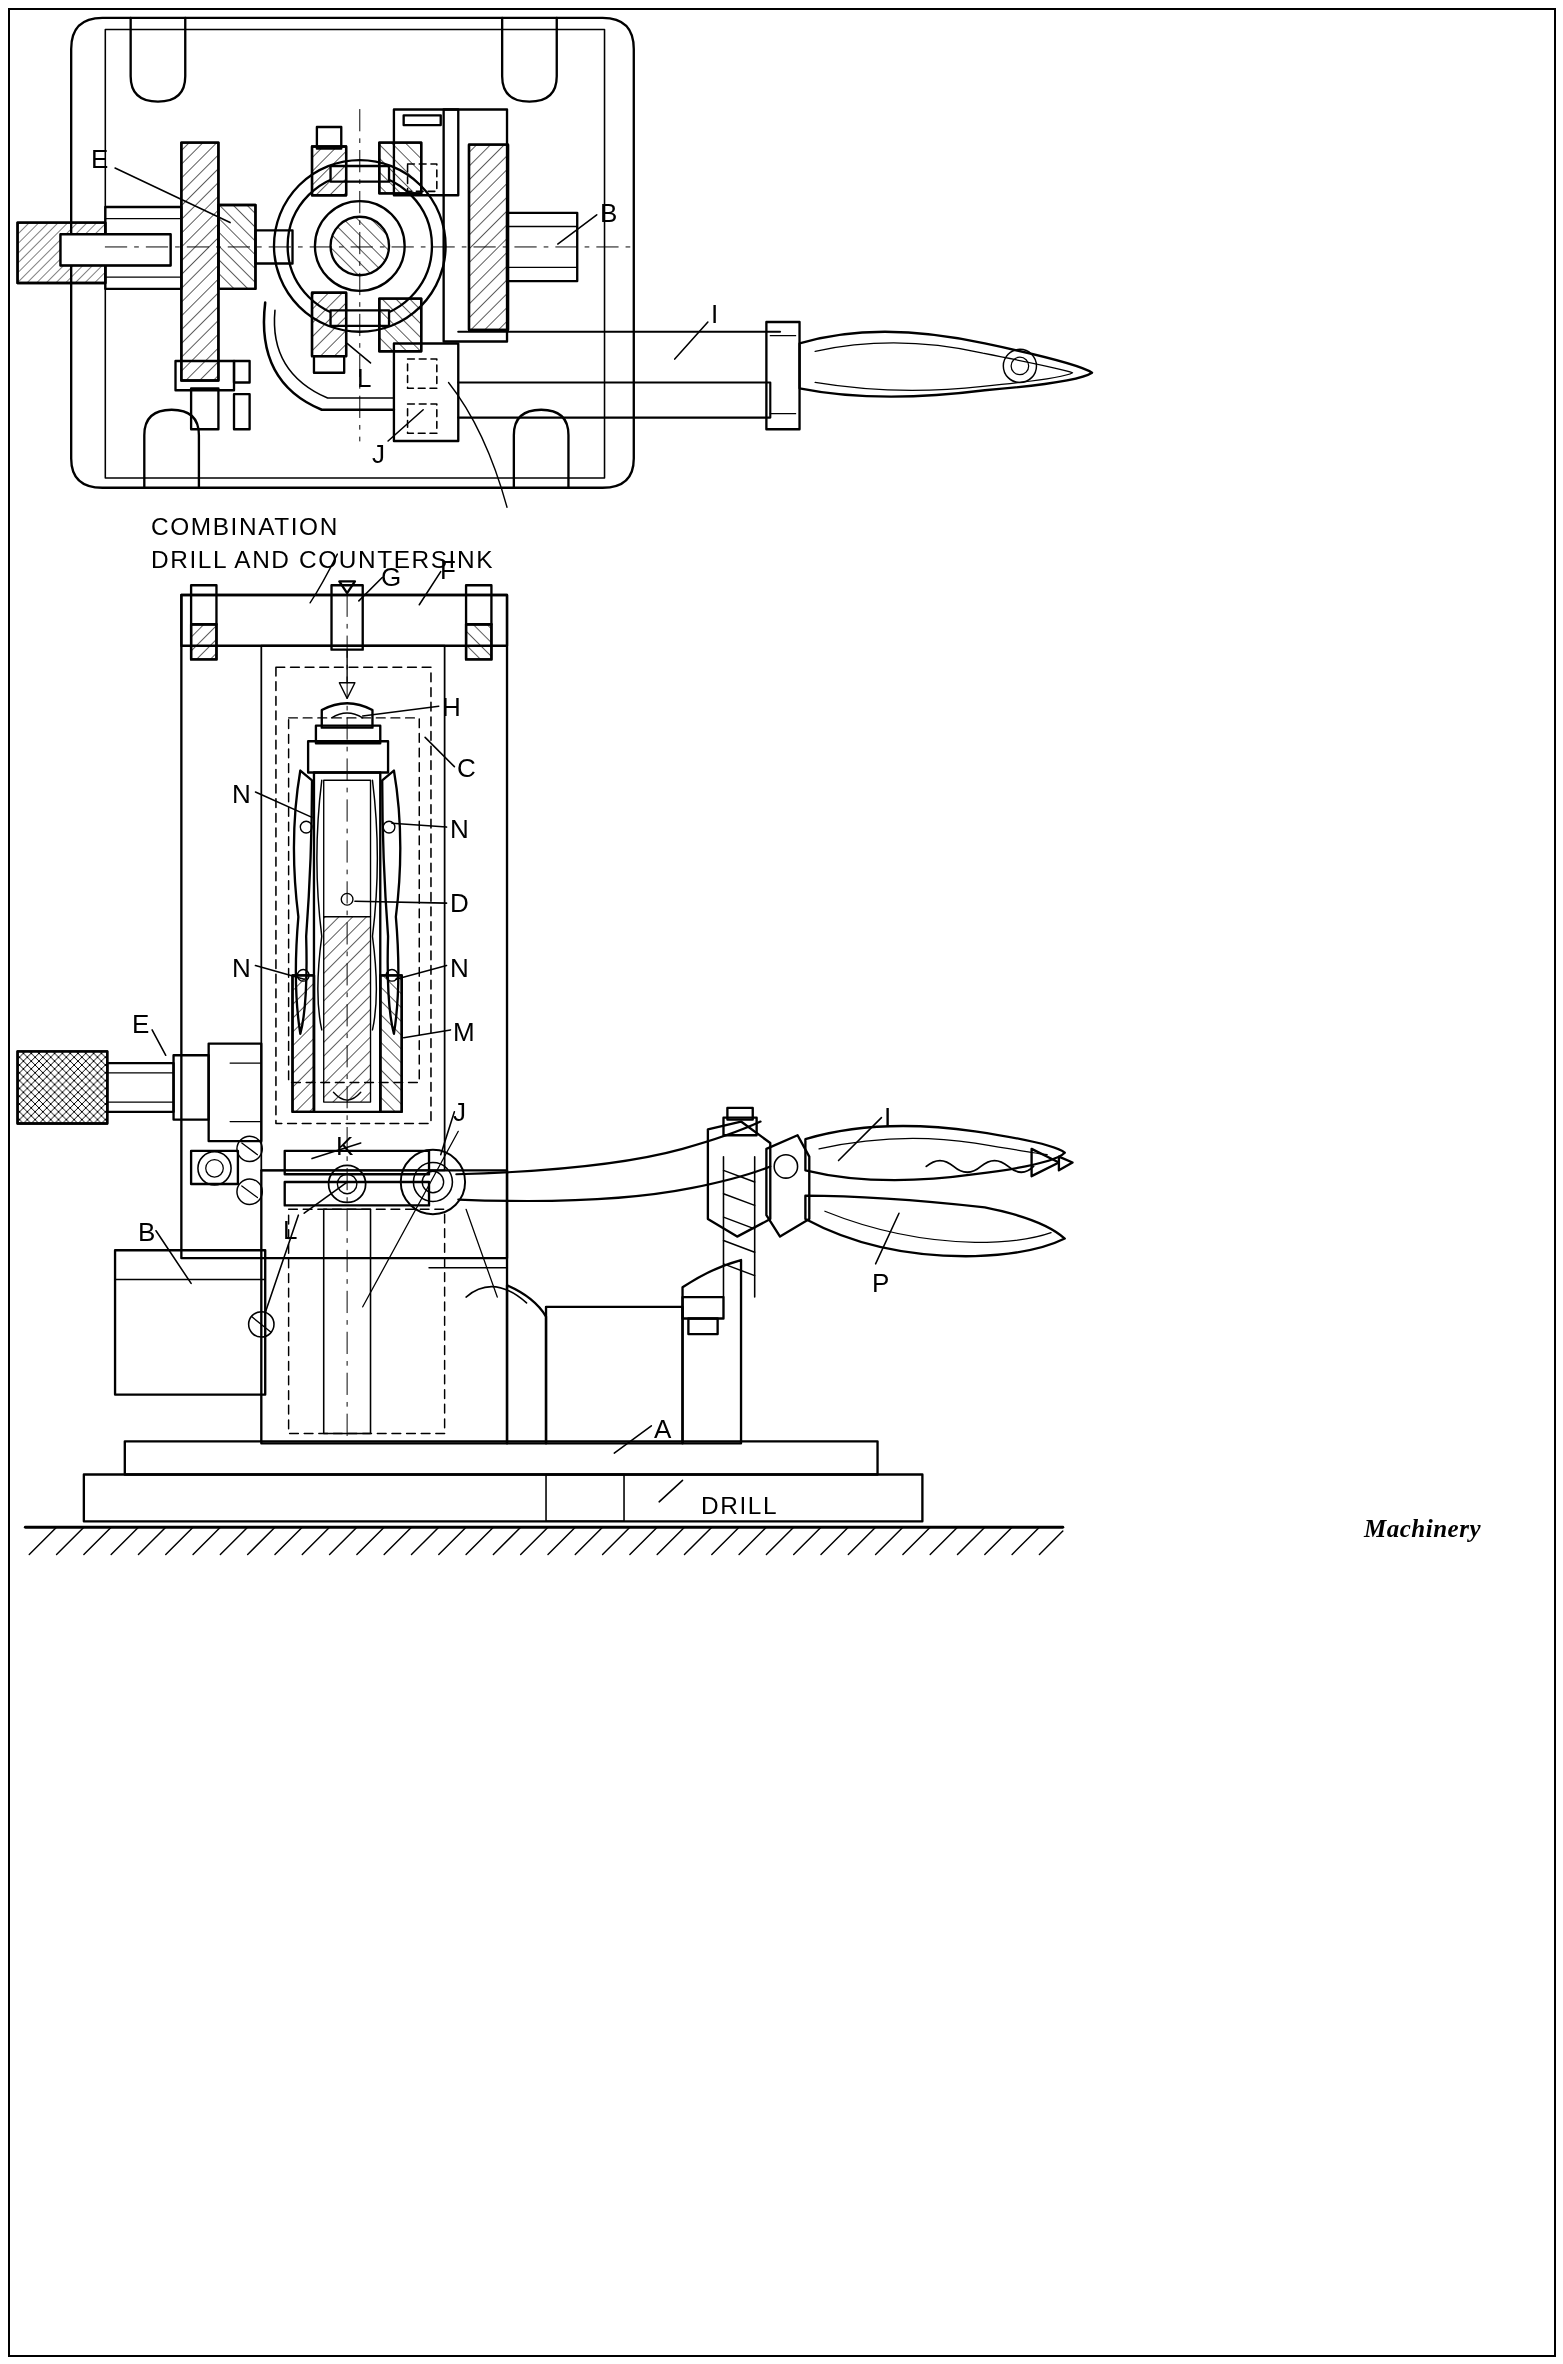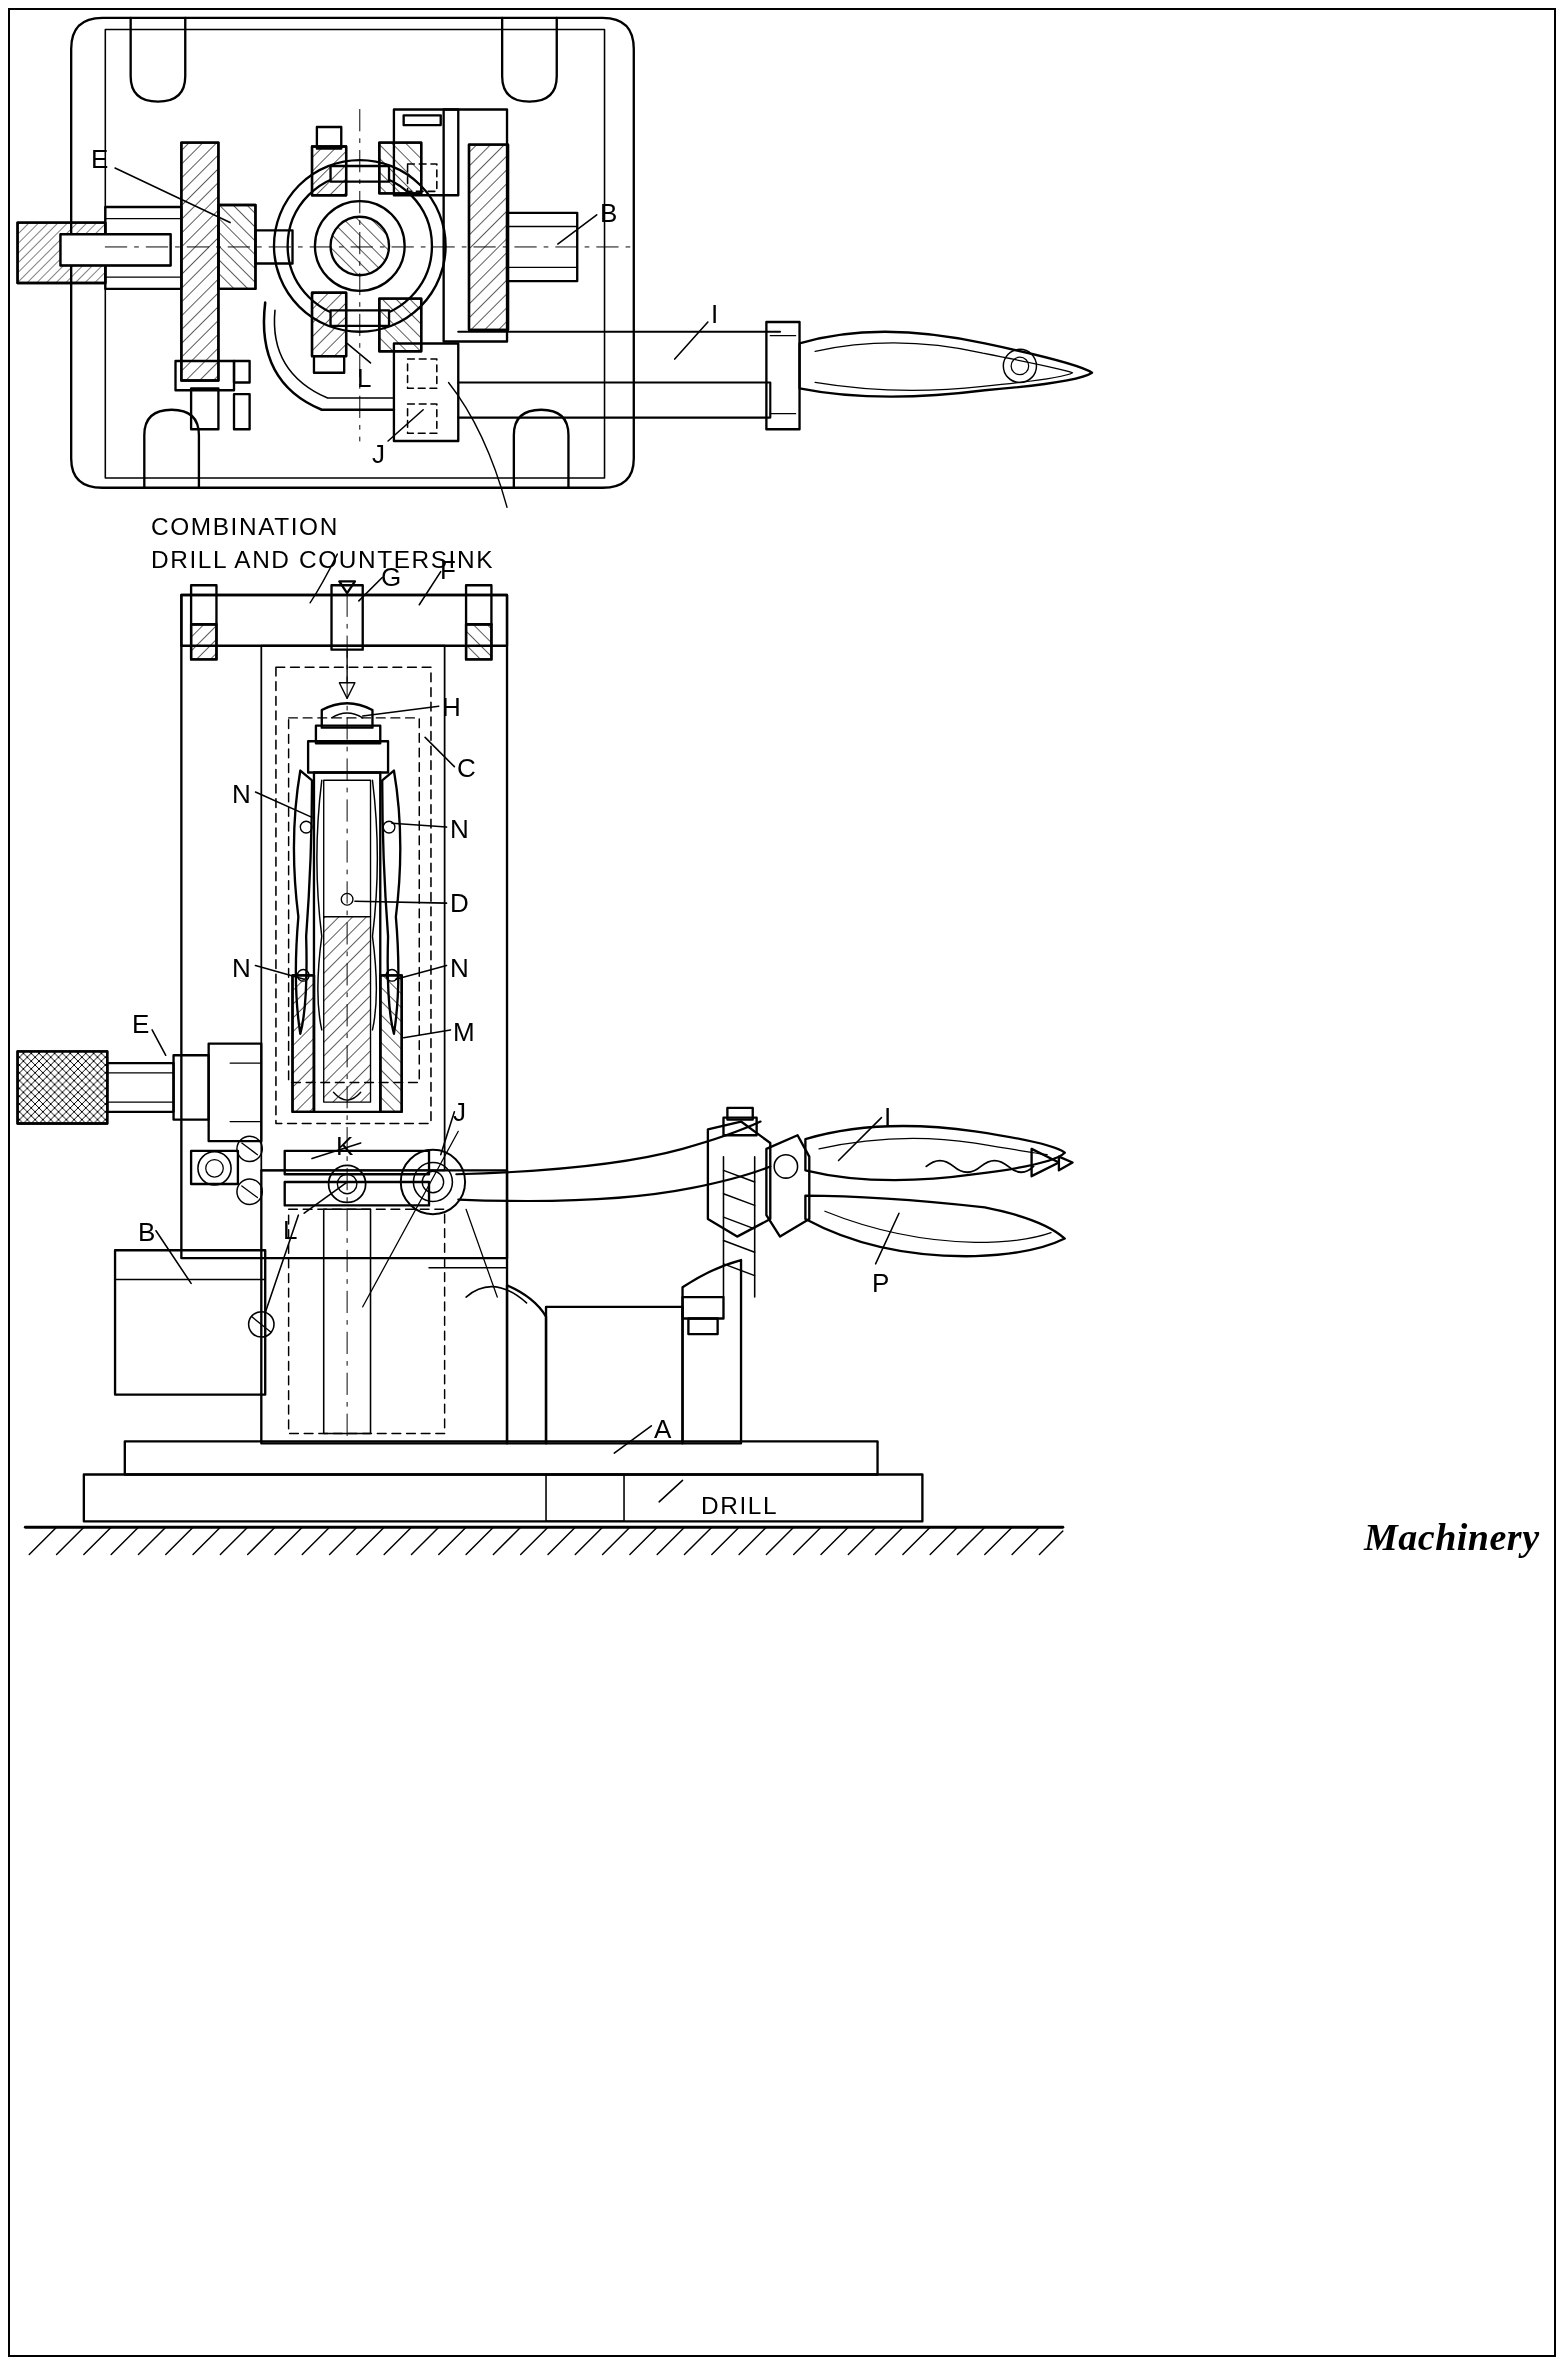--- a/index.html
+++ b/index.html
@@ -50,21 +50,21 @@
     color: #000;
     white-space: pre;
     line-height: 1.35;
     margin-left: 13px;
   }
   .sig {
     position: absolute;
     font-family: "Liberation Serif", serif;
     font-style: italic;
     font-weight: bold;
-    font-size: 38px;
+    font-size: 25px;
     color: #000;
     letter-spacing: 0.5px;
     white-space: pre;
   }
 </style>
 </head>
 <body>
 
 <div id="page">
   <div class="frame"></div>

